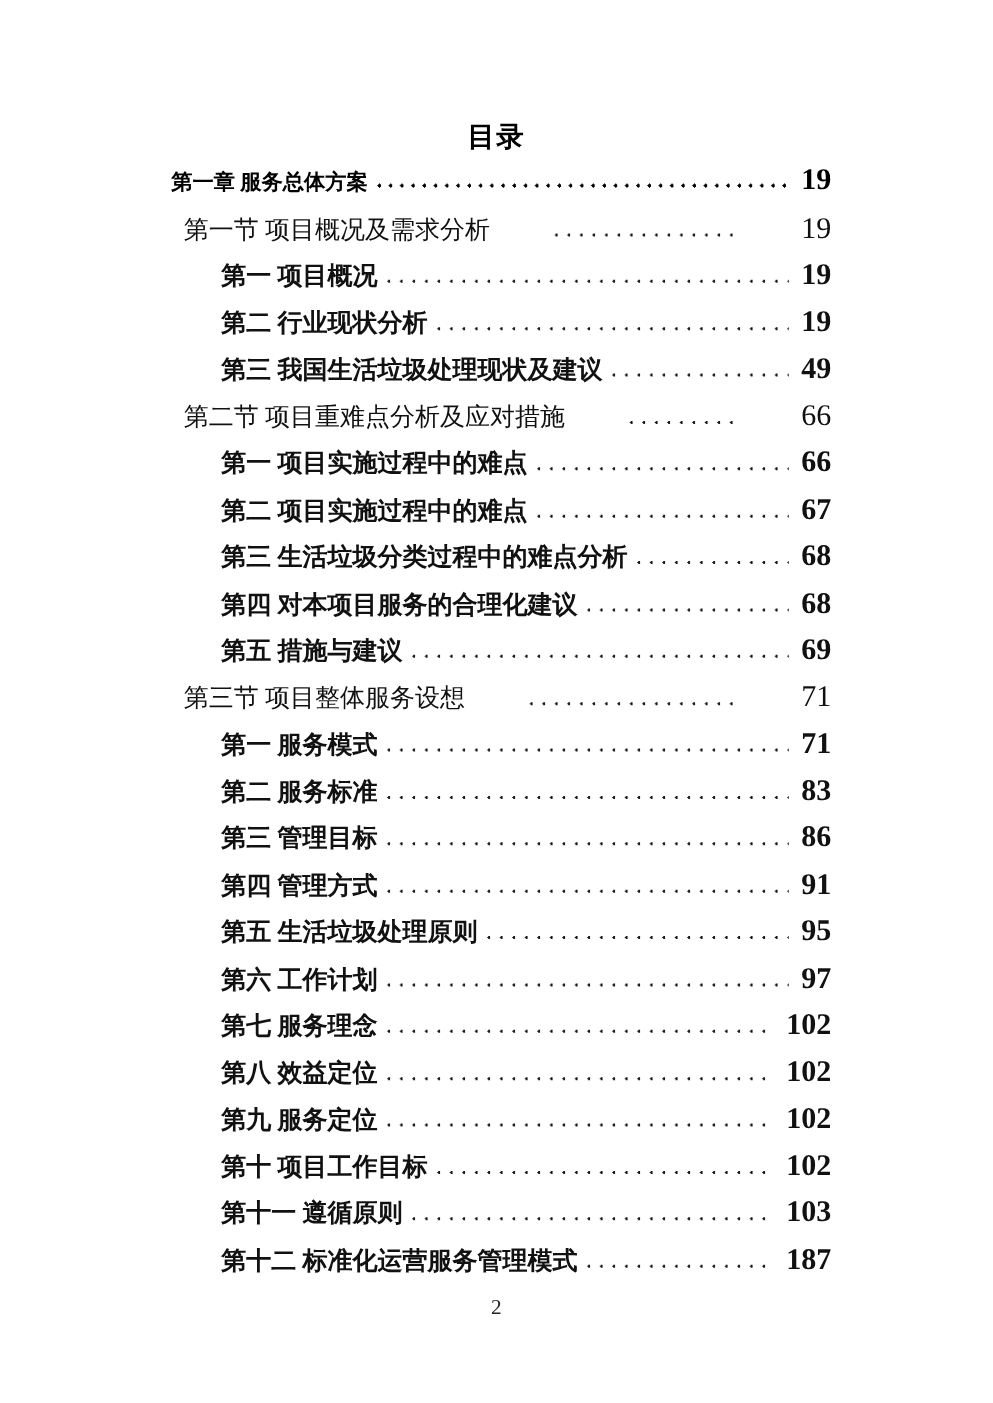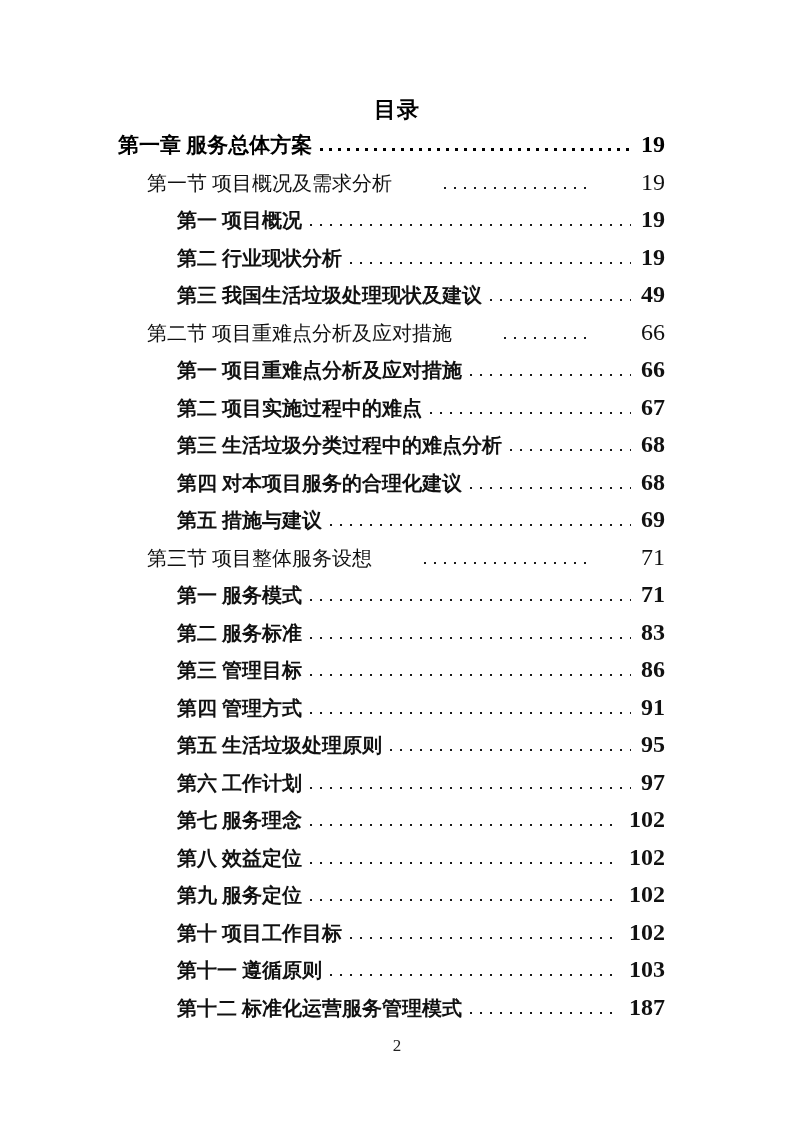--- a/index.html
+++ b/index.html
@@ -43,21 +43,21 @@
     cursor: pointer;
   }
   .toc-row .toc-text {
     font-size: 20px;
   }
   .toc-row.lv1 .toc-text,
   .toc-row.lv1 .page-num {
     font-weight: bold;
     color: #000000;
   }
-  .toc-row.lv1 .toc-text { font-size: 21px; }
+  .toc-row.lv1 .toc-text { font-size: 17px; margin-left: 19px; }
   .toc-row.lv2 { padding-left: 29px; gap: 44px; }
   .toc-row.lv3 { padding-left: 59px; font-weight: bold; }
   .leader {
     flex: 1;
     height: 4px;
     margin: 0 10px 0 7px;
     background-image: radial-gradient(circle 1.1px at 2px 2px, #1a1a1a 98%, rgba(0,0,0,0) 100%);
     background-size: 10px 4px;
     background-repeat: repeat-x;
     background-position: 0 0;
@@ -112,21 +112,21 @@
         <span class="toc-text">第三 我国生活垃圾处理现状及建议</span>
         <span class="leader"></span>
         <span class="page-num">49</span>
       </div>
       <div class="toc-row lv2">
         <span class="toc-text">第二节 项目重难点分析及应对措施</span>
         <span class="leader"></span>
         <span class="page-num">66</span>
       </div>
       <div class="toc-row lv3">
-        <span class="toc-text">第一 项目重难点分析及应对措施</span>
+        <span class="toc-text">第一 项目实施过程中的难点</span>
         <span class="leader"></span>
         <span class="page-num">66</span>
       </div>
       <div class="toc-row lv3">
         <span class="toc-text">第二 项目实施过程中的难点</span>
         <span class="leader"></span>
         <span class="page-num">67</span>
       </div>
       <div class="toc-row lv3">
         <span class="toc-text">第三 生活垃圾分类过程中的难点分析</span>

